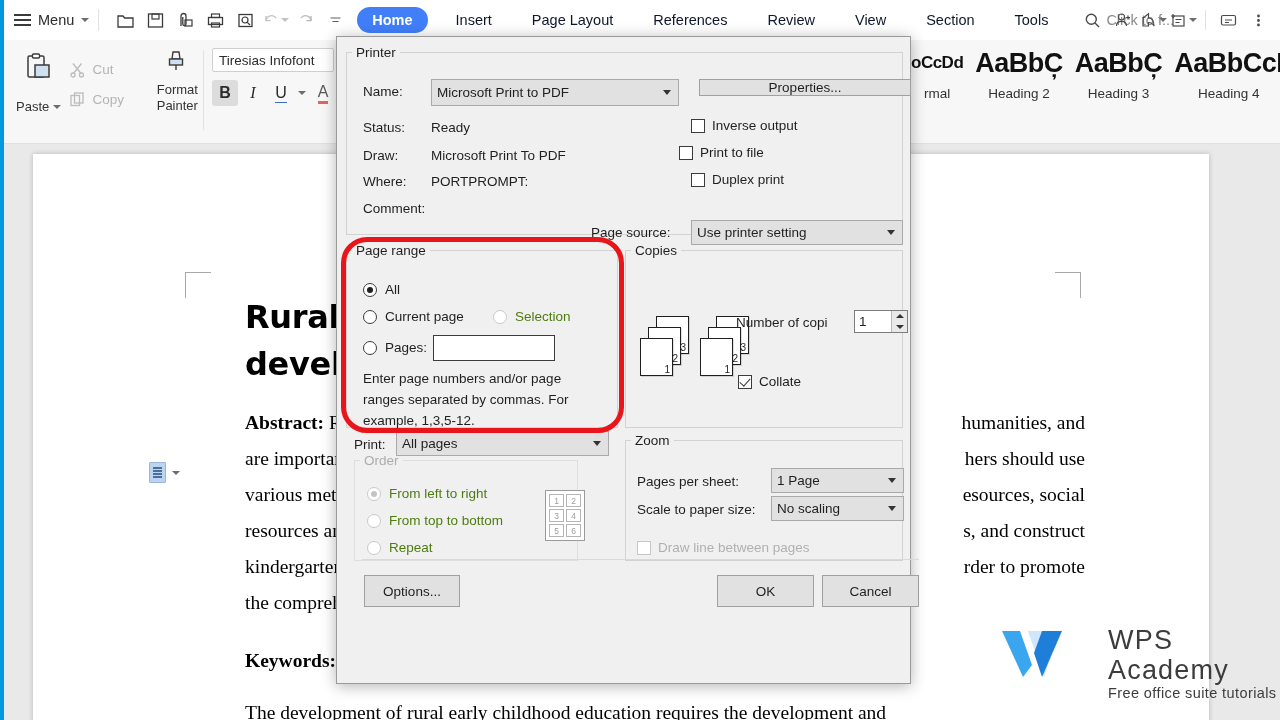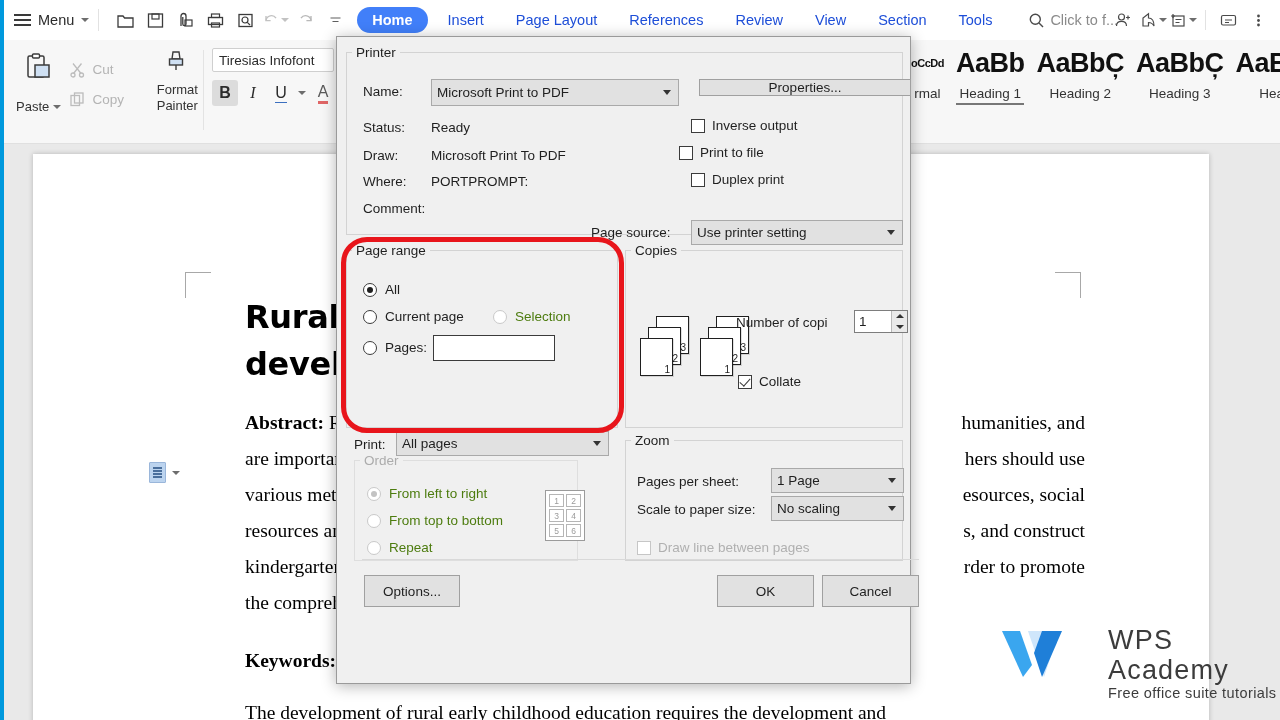--- a/index.html
+++ b/index.html
@@ -21,22 +21,22 @@
   }
   .menu-btn { display:flex; align-items:center; gap:7px; font-size:14.5px; color:#2b2b2b; cursor:default; }
   .hamb { display:inline-block; width:17px; height:12px; position:relative; }
   .hamb i { position:absolute; left:0; width:17px; height:1.7px; background:#3a3a3a; }
   .hamb i:nth-child(1){ top:0; } .hamb i:nth-child(2){ top:5px; } .hamb i:nth-child(3){ top:10px; }
   .caret-sm { width:0;height:0;border-left:4px solid transparent;border-right:4px solid transparent;border-top:4.5px solid #6d6d6d; }
   .vsep { width:1px; height:22px; background:#e2e2e2; margin:0 9px; }
   .qa-icons { display:flex; align-items:center; gap:3px; margin-left:4px; }
   .qa { width:27px; height:27px; display:flex; align-items:center; justify-content:center; border-radius:3px; }
   .qa svg { display:block; }
-  .tabs { display:flex; align-items:center; gap:8px; margin-left:8px; }
-  .tab { font-size:14.5px; color:#1d4ed8; padding:4px 12px; border-radius:13px; white-space:nowrap; }
+  .tabs { display:flex; align-items:center; gap:16px; margin-left:8px; }
+  .tab { font-size:14.5px; color:#0f172a; padding:4px 12px; border-radius:13px; white-space:nowrap; }
   .tab.active { background:#417ff9; color:#fff; font-weight:bold; padding:5px 15px; }
   .searchbox { display:flex; align-items:center; gap:5px; margin-left:24px; color:#8a8a8a; font-size:14.5px; }
   .right-icons { position:absolute; right:8px; top:0; height:40px; display:flex; align-items:center; gap:2px; }
   .ri { width:28px; height:28px; display:flex; align-items:center; justify-content:center; }
 
   
   .ribbon {
     position:absolute; left:0; top:40px; width:1280px; height:104px;
     background:#f7f7f7; border-bottom:1px solid #e0e0e0;
   }
@@ -54,21 +54,21 @@
     width:122px; height:24px; border:1px solid #cfcfcf; background:#fff; border-radius:2px;
     font-size:13.5px; color:#2b2b2b; padding:2px 6px; line-height:20px; overflow:hidden; white-space:nowrap;
   }
   .fmt-row { display:flex; align-items:center; gap:2px; margin-top:8px; }
   .fbtn { min-width:26px; height:26px; display:flex; align-items:center; justify-content:center; font-size:16px; color:#2b2b2b; border-radius:3px; }
   .fbtn.on { background:#dcdcdc; font-weight:bold; }
 
   .styles { position:absolute; left:905px; top:6px; display:flex; gap:0; }
   .style-item { width:auto; padding:0 6px; text-align:center; }
   .style-aa { font-size:27px; font-weight:bold; color:#111; line-height:34px; white-space:nowrap; letter-spacing:-0.5px; }
-  .style-aa.small { font-size:11px; }
+  .style-aa.small { font-size:17px; }
   .style-nm { font-size:13.5px; color:#333; margin-top:6px; white-space:nowrap; }
   .style-item.sel .style-nm { border-bottom:2px solid #777; padding-bottom:2px; }
 
   
   .docarea { position:absolute; left:4px; top:144px; width:1276px; height:576px; background:#e9e9e9; overflow:hidden; }
   .page {
     position:absolute; left:29px; top:10px; width:1176px; height:700px; background:#fff;
     box-shadow:0 0 5px rgba(0,0,0,0.22);
   }
   .mark { position:absolute; width:26px; height:26px; }
@@ -339,24 +339,20 @@
           <span class="caret-sm"></span>
         </div>
     </div>
   </div>
 
   <div class="styles">
     <div class="style-item">
       <div class="style-aa small">oCcDd</div>
       <div class="style-nm">rmal</div>
     </div>
-    <div class="style-item sel">
-      <div class="style-aa">AaBb</div>
-      <div class="style-nm">Heading 1</div>
-    </div>
     <div class="style-item">
       <div class="style-aa">AaBbC̦</div>
       <div class="style-nm">Heading 2</div>
     </div>
     <div class="style-item">
       <div class="style-aa">AaBbC̦</div>
       <div class="style-nm">Heading 3</div>
     </div>
     <div class="style-item">
       <div class="style-aa">AaBbCcI</div>
@@ -473,20 +469,25 @@
       </div>
       <div class="rad dis" style="left:146px;top:51px">
         <span class="rcir"></span>
           <span>Selection</span>
       </div>
       <div class="rad" style="left:16px;top:82px">
         <span class="rcir"></span>
           <span>Pages:</span>
       </div>
       <div class="txtin" style="position:absolute;left:86px;top:77px;width:122px;height:26px"></div>
+      <div style="position:absolute;left:16px;top:110px;font-size:13.5px;color:#1f1f1f;line-height:21px">
+        <div>Enter page numbers and/or page</div>
+        <div>ranges separated by commas. For</div>
+        <div>example, 1,3,5-12.</div>
+      </div>
     </fieldset>
     <div class="hilite"></div>
 
     <fieldset class="grp g-copies">
       <legend>Copies</legend>
       <div class="copy-stack" style="left:14px;top:58px;width:70px;height:62px">
         <div class="pg" style="left:16px;top:0">
             <span>3</span>
           </div>
         <div class="pg" style="left:8px;top:11px">

